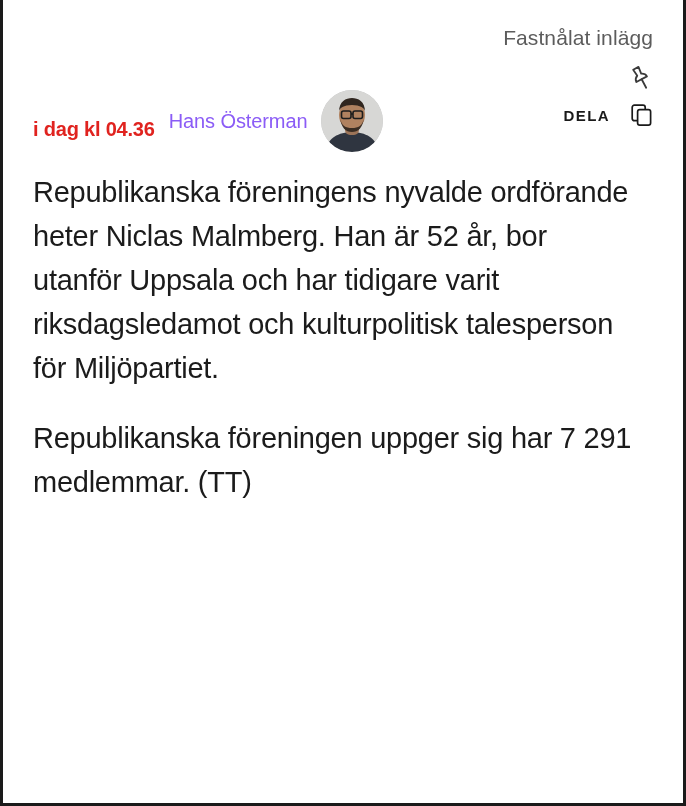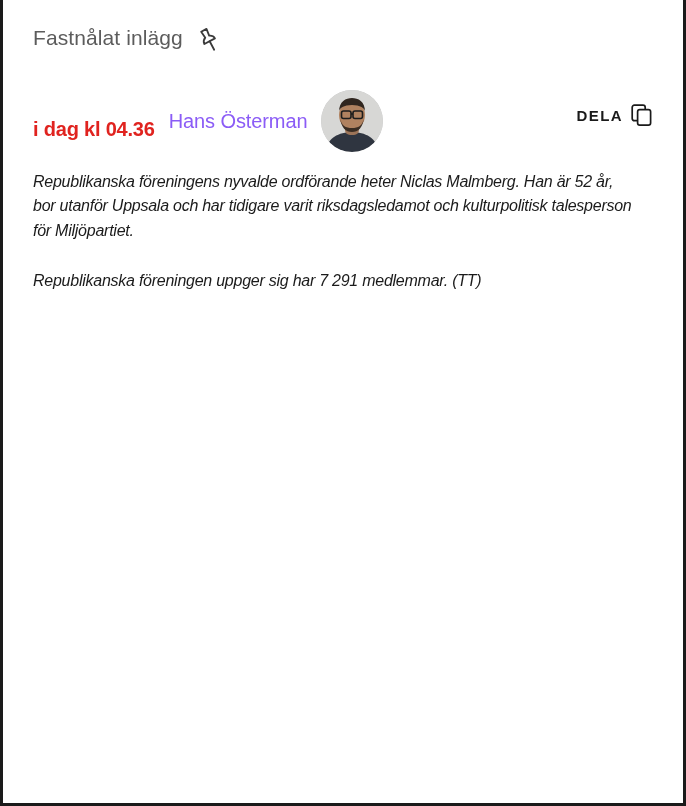--- a/index.html
+++ b/index.html
@@ -25,23 +25,24 @@
     border-left: 3px solid #1a1a1a;
     border-right: 3px solid #1a1a1a;
     border-bottom: 3px solid #1a1a1a;
   }
   .inner {
     padding: 26px 30px 0 30px;
   }
   
   .pinned-row {
     display: flex;
-    align-items: flex-start;
+    align-items: flex-end;
     gap: 14px;
     height: 34px;
+    flex-direction: column;
   }
   .pinned-label {
     font-size: 21px;
     color: #5c5c5c;
     letter-spacing: 0.1px;
   }
   .pin-icon {
     display: inline-block;
     width: 24px;
     height: 26px;
@@ -88,47 +89,46 @@
     background: #c9c9c9;
     position: relative;
     flex: 0 0 auto;
   }
   .share {
     position: absolute;
     right: 0;
     top: 14px;
     display: flex;
     align-items: center;
-    gap: 8px;
+    gap: 21px;
     text-align: right;
   }
   .share-label {
     font-size: 15px;
     font-weight: bold;
     letter-spacing: 1.4px;
     color: #1a1a1a;
   }
   .copy-icon {
     width: 22px;
     height: 22px;
     position: relative;
     display: inline-block;
   }
   
   .body-text {
     margin-top: 18px;
   }
   .body-text p {
-    font-size: 16px;
+    font-size: 29px;
     line-height: 1.52;
     color: #1b1b1b;
     margin: 0 0 26px 0;
     letter-spacing: -0.25px;
     max-width: 600px;
-    font-style: italic;
   }
 </style>
 </head>
 <body>
 
 <div class="page">
   <div class="inner">
 
     <div class="pinned-row">
       <span class="pinned-label">Fastnålat inlägg</span>

